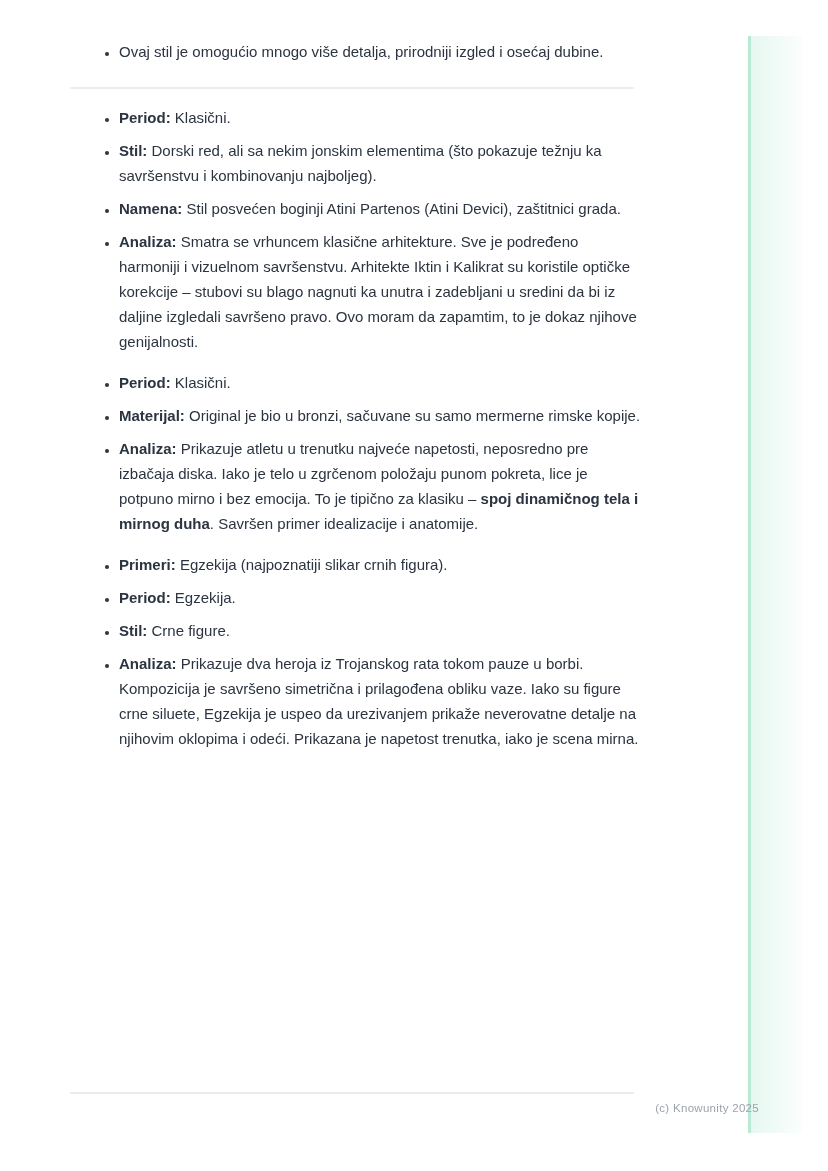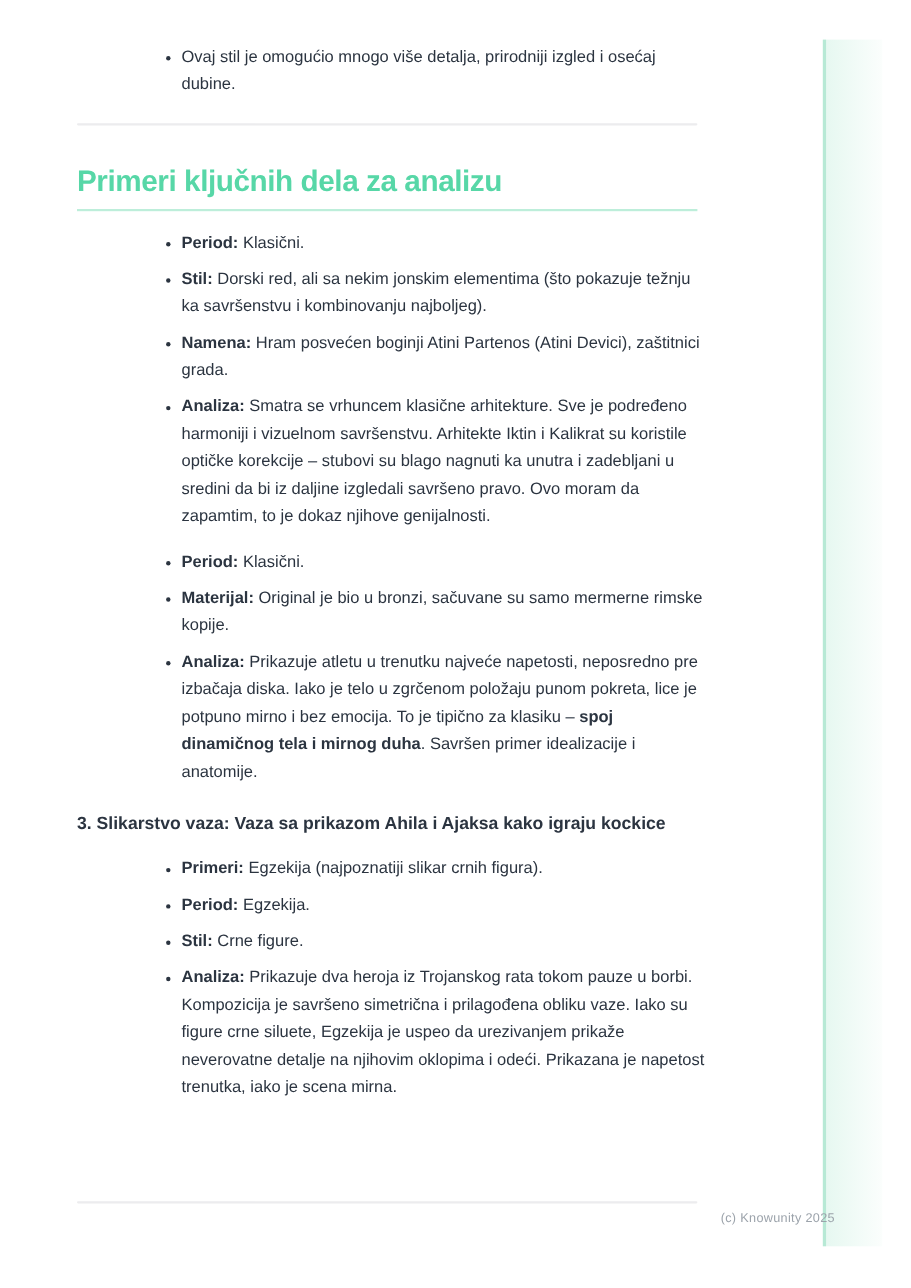--- a/index.html
+++ b/index.html
@@ -31,21 +31,20 @@
   }
   .intro-list {
     list-style: disc;
     margin-top: 39px;
     padding-left: 49px;
   }
   ul li {
     font-size: 15px;
     line-height: 25px;
     margin-bottom: 8px;
-    margin-left: 46px;
   }
   ul li::marker { color: #2b3440; font-size: 12px; }
   .divider {
     height: 2px;
     width: 564px;
     background: #ececee;
     border: none;
     border-radius: 2px;
     margin-top: 23px;
   }
@@ -102,36 +101,34 @@
 <div class="page-edge"></div>
 
 <div class="content">
 
   <ul class="intro-list">
     <li><span>Ovaj stil je omogućio mnogo više detalja, prirodniji izgled i osećaj dubine.</span></li>
   </ul>
 
   <hr class="divider">
 
-  <h1 class="doc-heading">Primeri ključnih dela za analizu</h1>
 
   <ul class="section-list">
     <li><span class="item-label">Period:</span> <span>Klasični.</span></li>
     <li><span class="item-label">Stil:</span> <span>Dorski red, ali sa nekim jonskim elementima (što pokazuje težnju ka savršenstvu i kombinovanju najboljeg).</span></li>
-    <li><span class="item-label">Namena:</span> <span>Hram posvećen boginji Atini Partenos (Atini Devici), zaštitnici grada.</span></li>
+    <li><span class="item-label">Namena:</span> <span>Stil posvećen boginji Atini Partenos (Atini Devici), zaštitnici grada.</span></li>
     <li><span class="item-label">Analiza:</span> <span>Smatra se vrhuncem klasične arhitekture. Sve je podređeno harmoniji i vizuelnom savršenstvu. Arhitekte Iktin i Kalikrat su koristile optičke korekcije – stubovi su blago nagnuti ka unutra i zadebljani u sredini da bi iz daljine izgledali savršeno pravo. Ovo moram da zapamtim, to je dokaz njihove genijalnosti.</span></li>
   </ul>
 
   <ul class="section-list">
     <li><span class="item-label">Period:</span> <span>Klasični.</span></li>
     <li><span class="item-label">Materijal:</span> <span>Original je bio u bronzi, sačuvane su samo mermerne rimske kopije.</span></li>
     <li><span class="item-label">Analiza:</span> <span>Prikazuje atletu u trenutku najveće napetosti, neposredno pre izbačaja diska. Iako je telo u zgrčenom položaju punom pokreta, lice je potpuno mirno i bez emocija. To je tipično za klasiku – </span><span class="inline-bold">spoj dinamičnog tela i mirnog duha</span><span>. Savršen primer idealizacije i anatomije.</span></li>
   </ul>
 
-  <h3 class="section-title"><span>3. Slikarstvo vaza: Vaza sa prikazom Ahila i Ajaksa kako igraju kockice</span><span class="title-italic"></span><span></span></h3>
   <ul class="section-list">
     <li><span class="item-label">Primeri:</span> <span>Egzekija (najpoznatiji slikar crnih figura).</span></li>
     <li><span class="item-label">Period:</span> <span>Egzekija.</span></li>
     <li><span class="item-label">Stil:</span> <span>Crne figure.</span></li>
     <li><span class="item-label">Analiza:</span> <span>Prikazuje dva heroja iz Trojanskog rata tokom pauze u borbi. Kompozicija je savršeno simetrična i prilagođena obliku vaze. Iako su figure crne siluete, Egzekija je uspeo da urezivanjem prikaže neverovatne detalje na njihovim oklopima i odeći. Prikazana je napetost trenutka, iako je scena mirna.</span></li>
   </ul>
 
 </div>
 
 <hr class="footer-divider">

